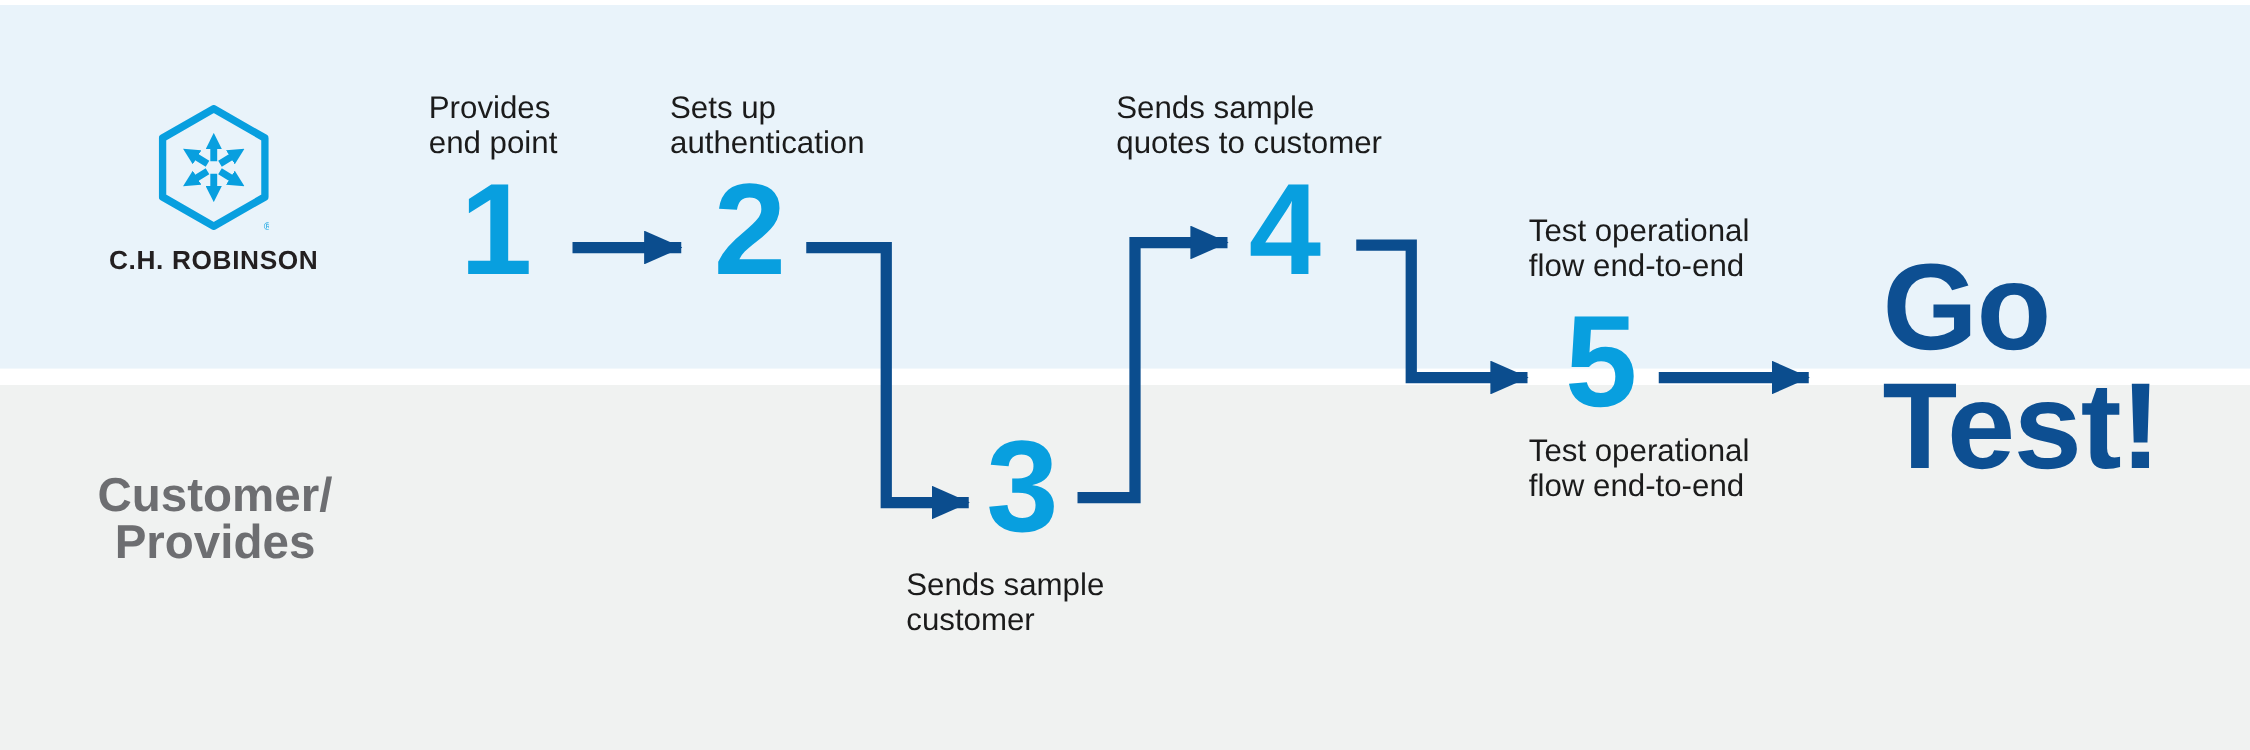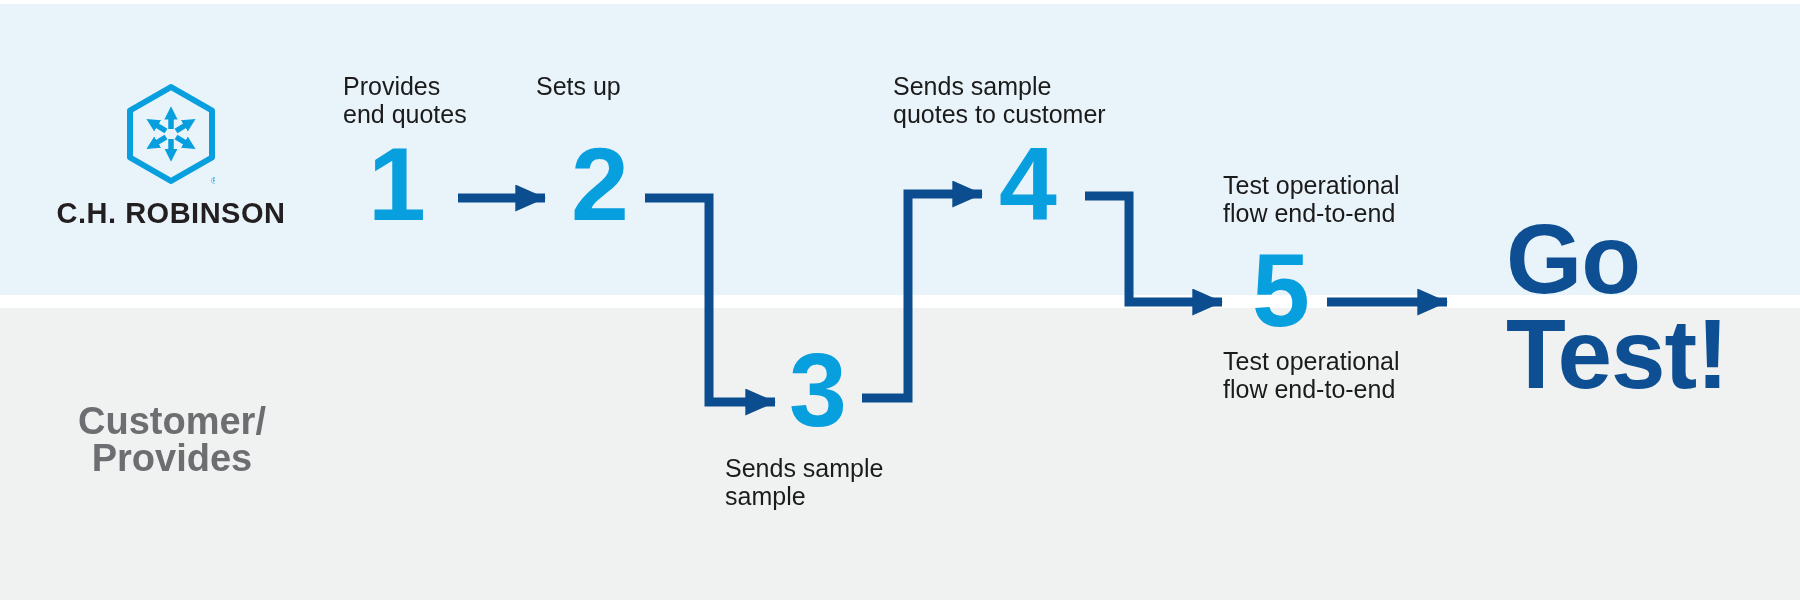--- a/index.html
+++ b/index.html
@@ -8,25 +8,25 @@
     font-family:"Liberation Sans",sans-serif;
   }
   .lane{position:absolute;left:0;width:1800px;}
   .lane-top{top:4px;height:291px;background:#e9f3fa;}
   .lane-divider{position:absolute;left:0;top:295px;width:1800px;height:13px;background:#ffffff;}
   .lane-bottom{top:308px;height:292px;background:#f0f2f1;}
 
   
   .logo{position:absolute;left:56px;top:84px;width:230px;text-align:center;}
   .logo svg{display:block;margin:0 auto;}
-  .logo-text{margin-top:13px;font-size:29px;font-weight:700;color:#231f20;letter-spacing:0.5px;white-space:nowrap;}
+  .logo-text{margin-top:13px;font-size:21px;font-weight:700;color:#231f20;letter-spacing:0.5px;white-space:nowrap;}
 
   
   .lane-bottom-label{
-    position:absolute;left:42px;top:403px;width:260px;text-align:center;
+    position:absolute;left:42px;top:379px;width:260px;text-align:center;
     font-size:38px;font-weight:700;color:#6d6e71;line-height:0.98;
   }
   .lane-bottom-label span{display:block;}
 
   
   .arrows{position:absolute;left:0;top:0;width:1800px;height:600px;pointer-events:none;}
 
   
   .num{
     position:absolute;transform:translateX(-50%);
@@ -45,21 +45,21 @@
   .step-label span{display:block;}
   .label-1{left:343px;top:73px;}
   .label-2{left:536px;top:73px;}
   .label-3{left:725px;top:455px;}
   .label-4{left:893px;top:73px;}
   .label-5a{left:1223px;top:172px;}
   .label-5b{left:1223px;top:348px;}
 
   
   .go-live{
-    position:absolute;left:1506px;top:212px;
+    position:absolute;left:1506px;top:198px;
     font-size:98px;font-weight:700;color:#0d4f92;line-height:0.97;letter-spacing:-1px;white-space:nowrap;
   }
   .go-live span{display:block;}
 </style>
 </head>
 <body>
 
 <div class="canvas">
 
   <div class="lane lane-top"></div>
@@ -102,33 +102,34 @@
       <polyline points="458,198 545,198" marker-end="url(#ah)"></polyline>
       <polyline points="645,198 709,198 709,402 775,402" marker-end="url(#ah)"></polyline>
       <polyline points="862,398 908,398 908,194 982,194" marker-end="url(#ah)"></polyline>
       <polyline points="1085,196 1129,196 1129,302 1222,302" marker-end="url(#ah)"></polyline>
       <polyline points="1327,302 1447,302" marker-end="url(#ah)"></polyline>
     </g>
   </svg>
 
   <div class="step-label label-1">
     <span>Provides</span>
-    <span>end quotes</span>
+    <span>end point</span>
   </div>
   <div class="num num-1">1</div>
 
   <div class="step-label label-2">
     <span>Sets up</span>
+    <span>authentication</span>
   </div>
   <div class="num num-2">2</div>
 
   <div class="num num-3">3</div>
   <div class="step-label label-3">
     <span>Sends sample</span>
-    <span>sample</span>
+    <span>customer</span>
   </div>
 
   <div class="step-label label-4">
     <span>Sends sample</span>
     <span>quotes to customer</span>
   </div>
   <div class="num num-4">4</div>
 
   <div class="step-label label-5a">
     <span>Test operational</span>

